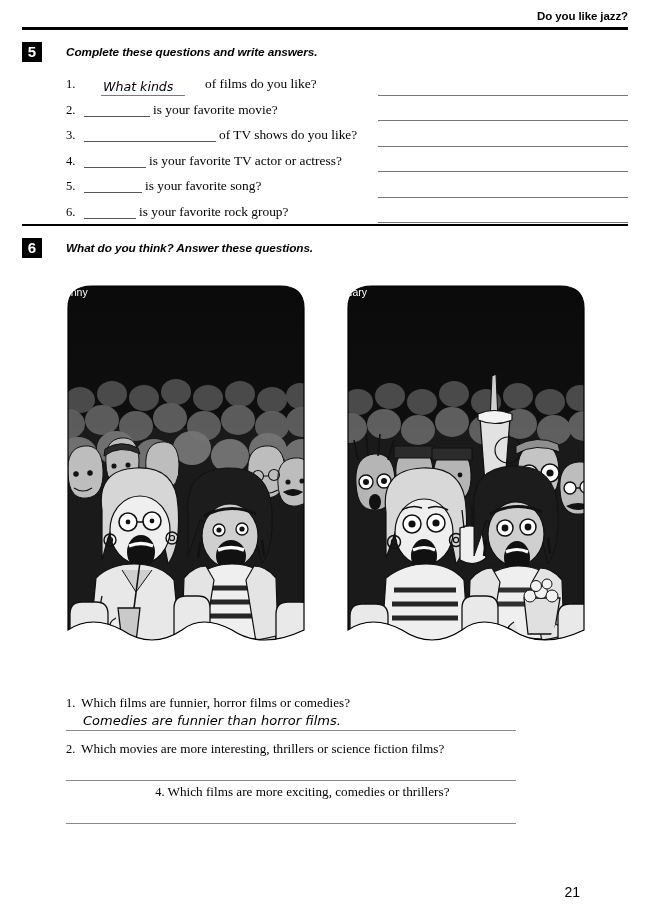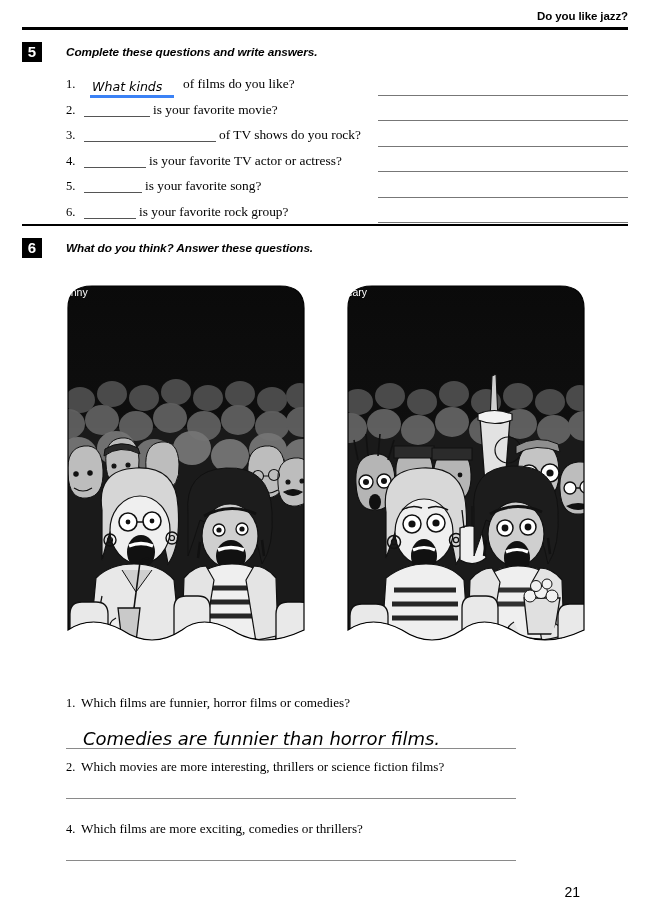--- a/index.html
+++ b/index.html
@@ -105,26 +105,26 @@
   .q5-blank.w2 { width: 66px; }
   .q5-blank.w3 { width: 132px; }
   .q5-blank.w4 { width: 62px; }
   .q5-blank.w5 { width: 58px; }
   .q5-blank.w6 { width: 52px; }
   .q5-hand {
     display: inline-block;
     font-family: "DejaVu Sans", sans-serif;
     font-style: italic;
     font-size: 12.6px;
-    border-bottom: 3px solid #3b82f6;
+    border-bottom: 1px solid #3b82f6;
     height: 16px;
     line-height: 15px;
     padding: 0 2px;
     vertical-align: -3px;
-    margin: 0 9px;
+    margin: 0 20px;
     min-width: 80px;
   }
   .q5-text { font-size: 13.4px; }
 
   
   .q5-answers {
     position: absolute;
     left: 378px;
     top: 76px;
     width: 250px;
@@ -189,25 +189,24 @@
     line-height: 18px;
   }
   .q6-num {
     display: inline-block;
     width: 15px;
     font-size: 12.4px;
   }
   .q6-answer-hand {
     font-family: "DejaVu Sans", sans-serif;
     font-style: italic;
-    font-size: 18px;
+    font-size: 13px;
     line-height: 17px;
     padding-left: 17px;
     position: relative;
-    margin-top: 18px;
   }
   .q6-line {
     position: relative;
     height: 1px;
     background: #8a8a8a;
     width: 450px;
     margin-left: 0px;
   }
 
   
@@ -237,21 +236,21 @@
 
     <div class="q5-row">
       <span class="q5-num">1.</span><span class="q5-hand">What kinds</span><span class="q5-text">of films do you like?</span>
     </div>
 
     <div class="q5-row">
       <span class="q5-num">2.</span><span class="q5-blank w2"></span><span class="q5-text">is your favorite movie?</span>
     </div>
 
     <div class="q5-row">
-      <span class="q5-num">3.</span><span class="q5-blank w3"></span><span class="q5-text">of TV shows do you rock?</span>
+      <span class="q5-num">3.</span><span class="q5-blank w3"></span><span class="q5-text">of TV shows do you like?</span>
     </div>
 
     <div class="q5-row">
       <span class="q5-num">4.</span><span class="q5-blank w4"></span><span class="q5-text">is your favorite TV actor or actress?</span>
     </div>
 
     <div class="q5-row">
       <span class="q5-num">5.</span><span class="q5-blank w5"></span><span class="q5-text">is your favorite song?</span>
     </div>
 
@@ -650,21 +649,21 @@
     </div>
 
     <div class="q6-item" style="margin-top:9px;">
       <div class="q6-q">
         <span class="q6-num">2.</span><span>Which movies are more interesting, thrillers or science fiction films?</span>
       </div>
       <div class="q6-line" style="margin-top:22px;"></div>
     </div>
 
 
-    <div class="q6-item" style="margin-top:21px;">
+    <div class="q6-item" style="margin-top:2px;text-align:center;">
       <div class="q6-q">
         <span class="q6-num">4.</span><span>Which films are more exciting, comedies or thrillers?</span>
       </div>
       <div class="q6-line" style="margin-top:22px;"></div>
     </div>
   </div>
 
   <div class="page-number">21</div>
 
 </div>

